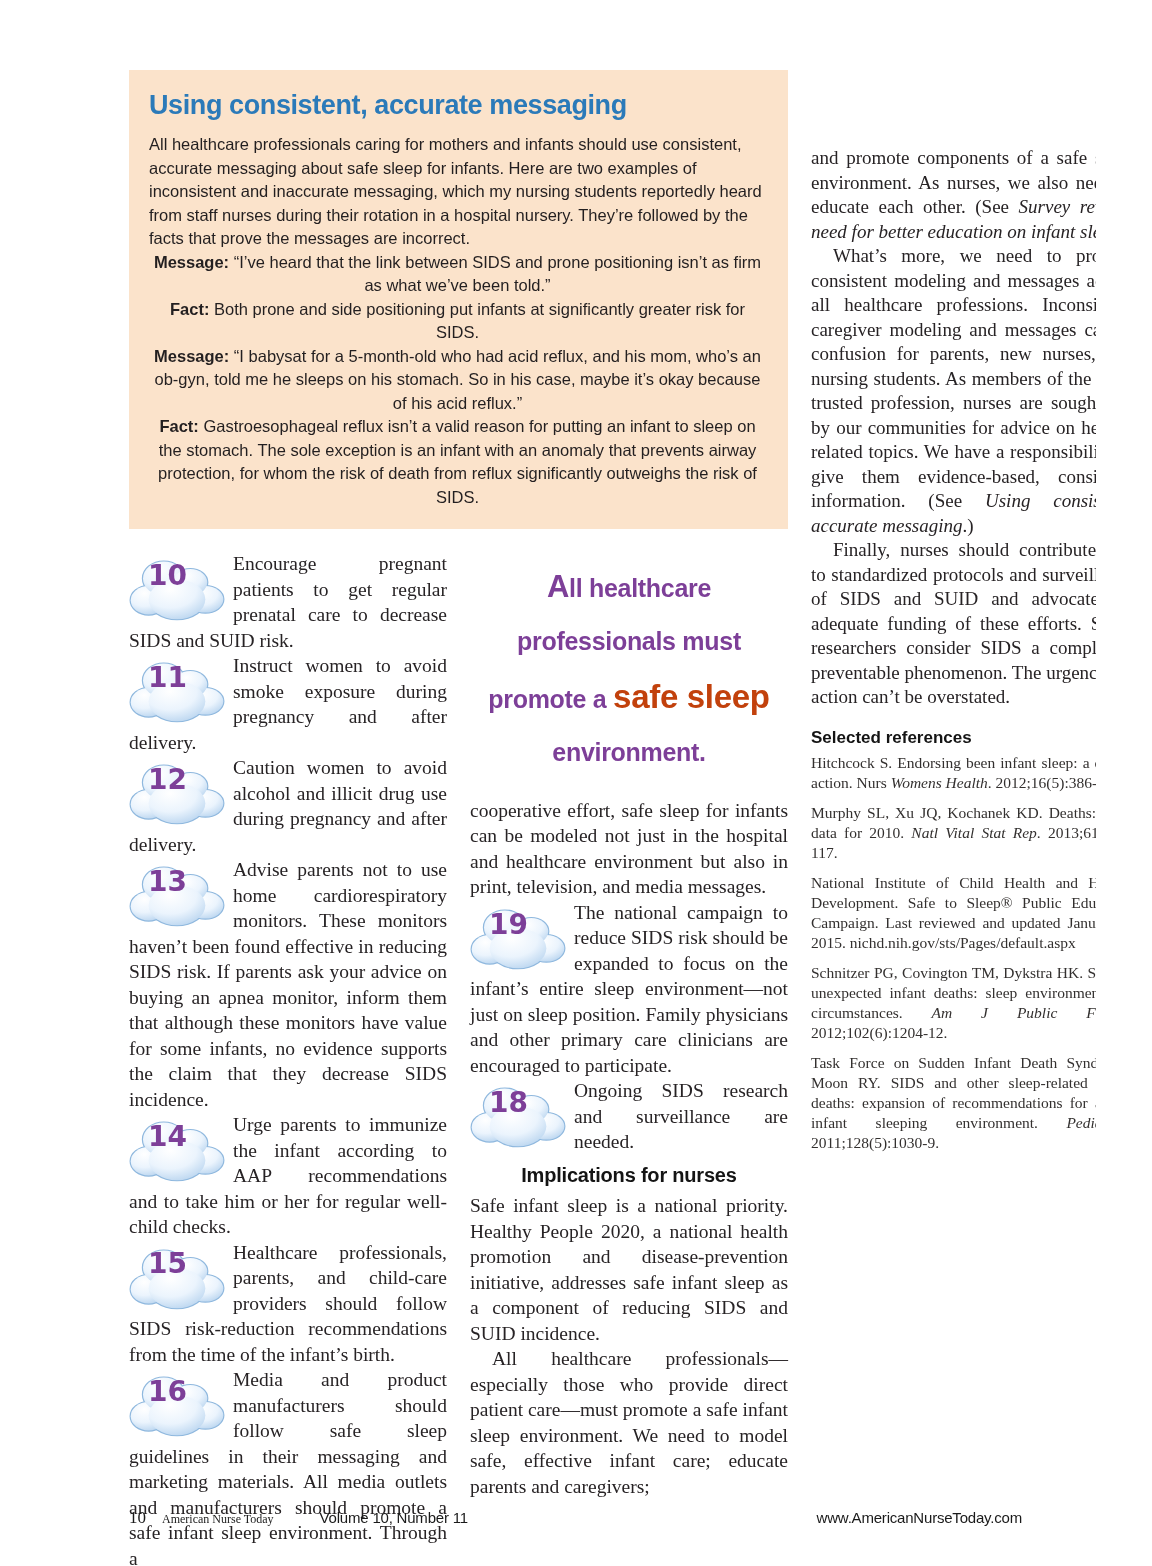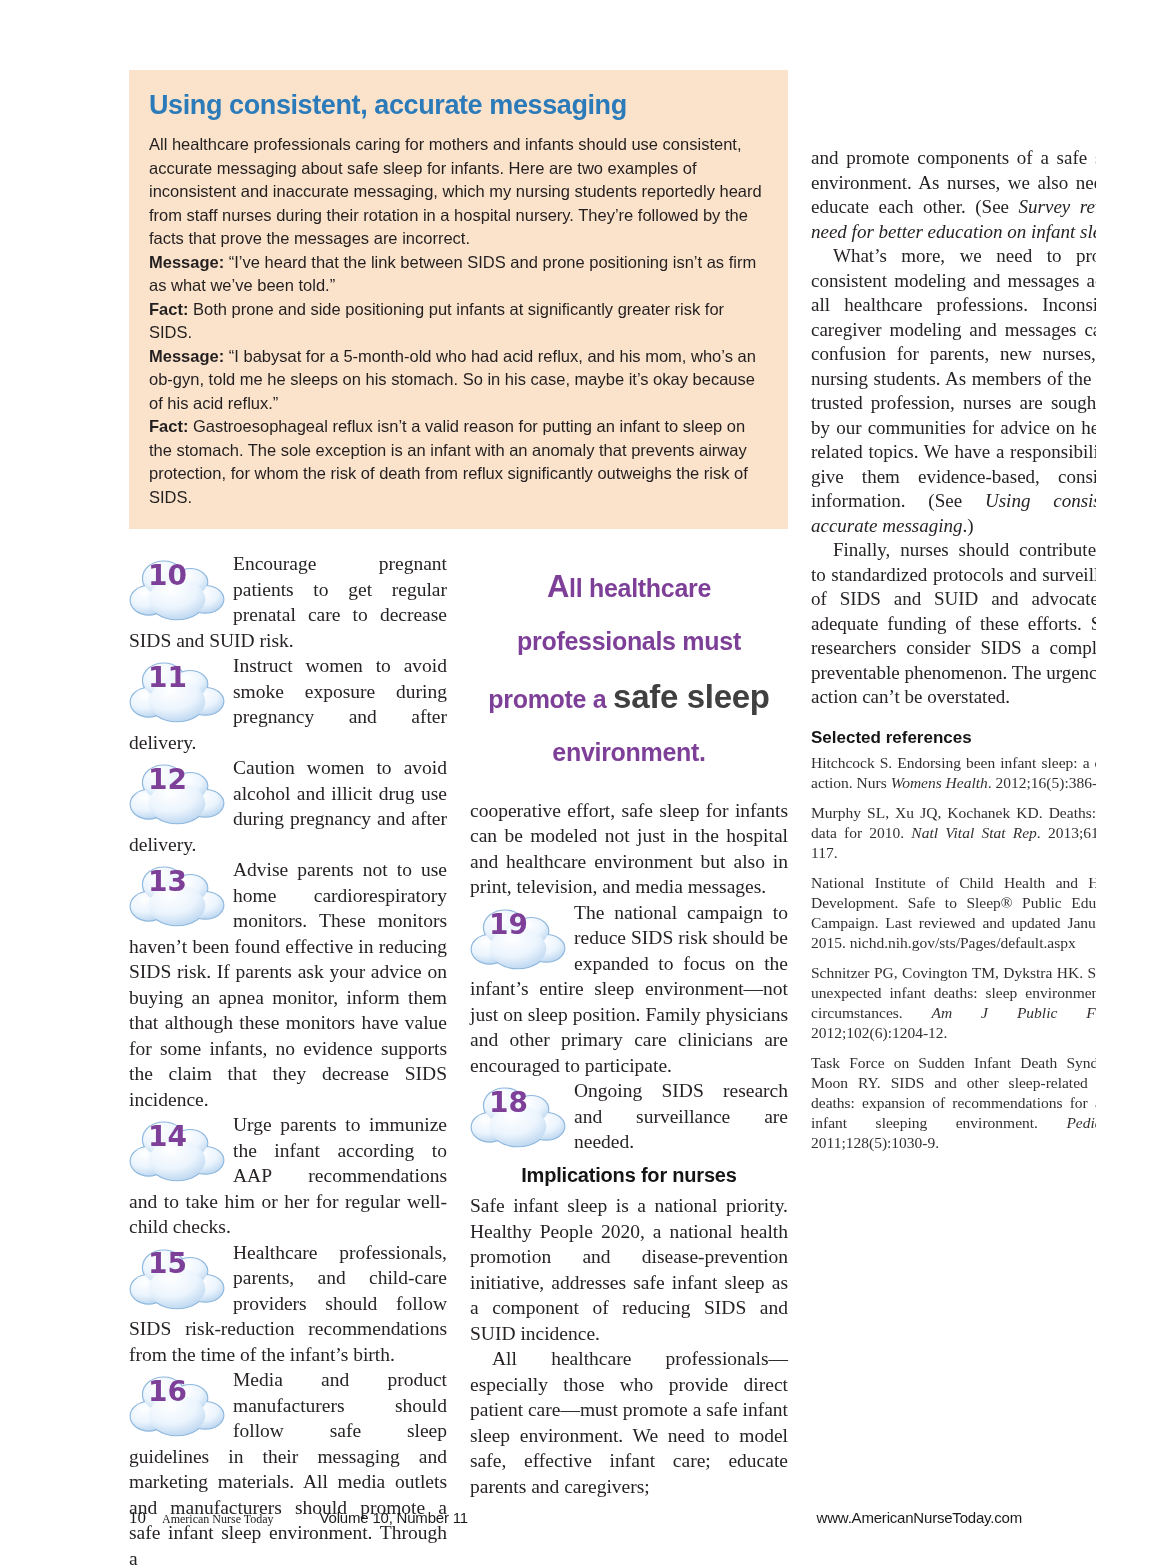--- a/index.html
+++ b/index.html
@@ -15,21 +15,21 @@
   
   .info-box {
     background:#fbe3cb; padding:16px 22px 20px 20px; box-sizing:border-box;
     font-family:"Liberation Sans", sans-serif; color:#231f20;
   }
   .info-box h2 {
     margin:4px 0 12px; font-size:27px; line-height:1.15; font-weight:bold;
     letter-spacing:-0.4px; color:#2b7ab9;
   }
   .info-box p { margin:0; font-size:16.5px; line-height:23.5px; }
-  .msg-group { margin-top:13px; }
+  .msg-group { margin-top:13px;text-align:center; }
   .bold-label { font-weight:bold; }
 
   
   .cols { display:flex; gap:23px; margin-top:22px; }
   .col { width:318px; flex:0 0 318px; }
   .serif-text { font-size:19.5px; line-height:25.5px; text-align:justify; color:#272325; }
 
   
   .tip { clear:left; }
   .cloud {
@@ -44,21 +44,21 @@
   }
 
   
   .pullquote {
     font-family:"Liberation Sans", sans-serif; font-weight:bold;
     text-align:center; color:#7d3f98;
     width:302px; margin:6px auto 22px; font-size:25px; line-height:1.92;
     letter-spacing:-0.3px;
   }
   .pullquote::first-letter { font-size:31px; }
-  .pullquote .hl { color:#404040; font-size:33px; }
+  .pullquote .hl { color:#c2410c; font-size:33px; }
   .para { margin:0; }
   .para.indent { text-indent:22px; }
   .h-implications {
     font-family:Liberation Sans, sans-serif; font-weight:bold;
     font-size:20px; color:#141414; margin:8px 0 5px; text-align:center;
     letter-spacing:-0.2px;
   }
 
   
   .right-col .serif-text { font-size:19px; line-height:24.5px; }

